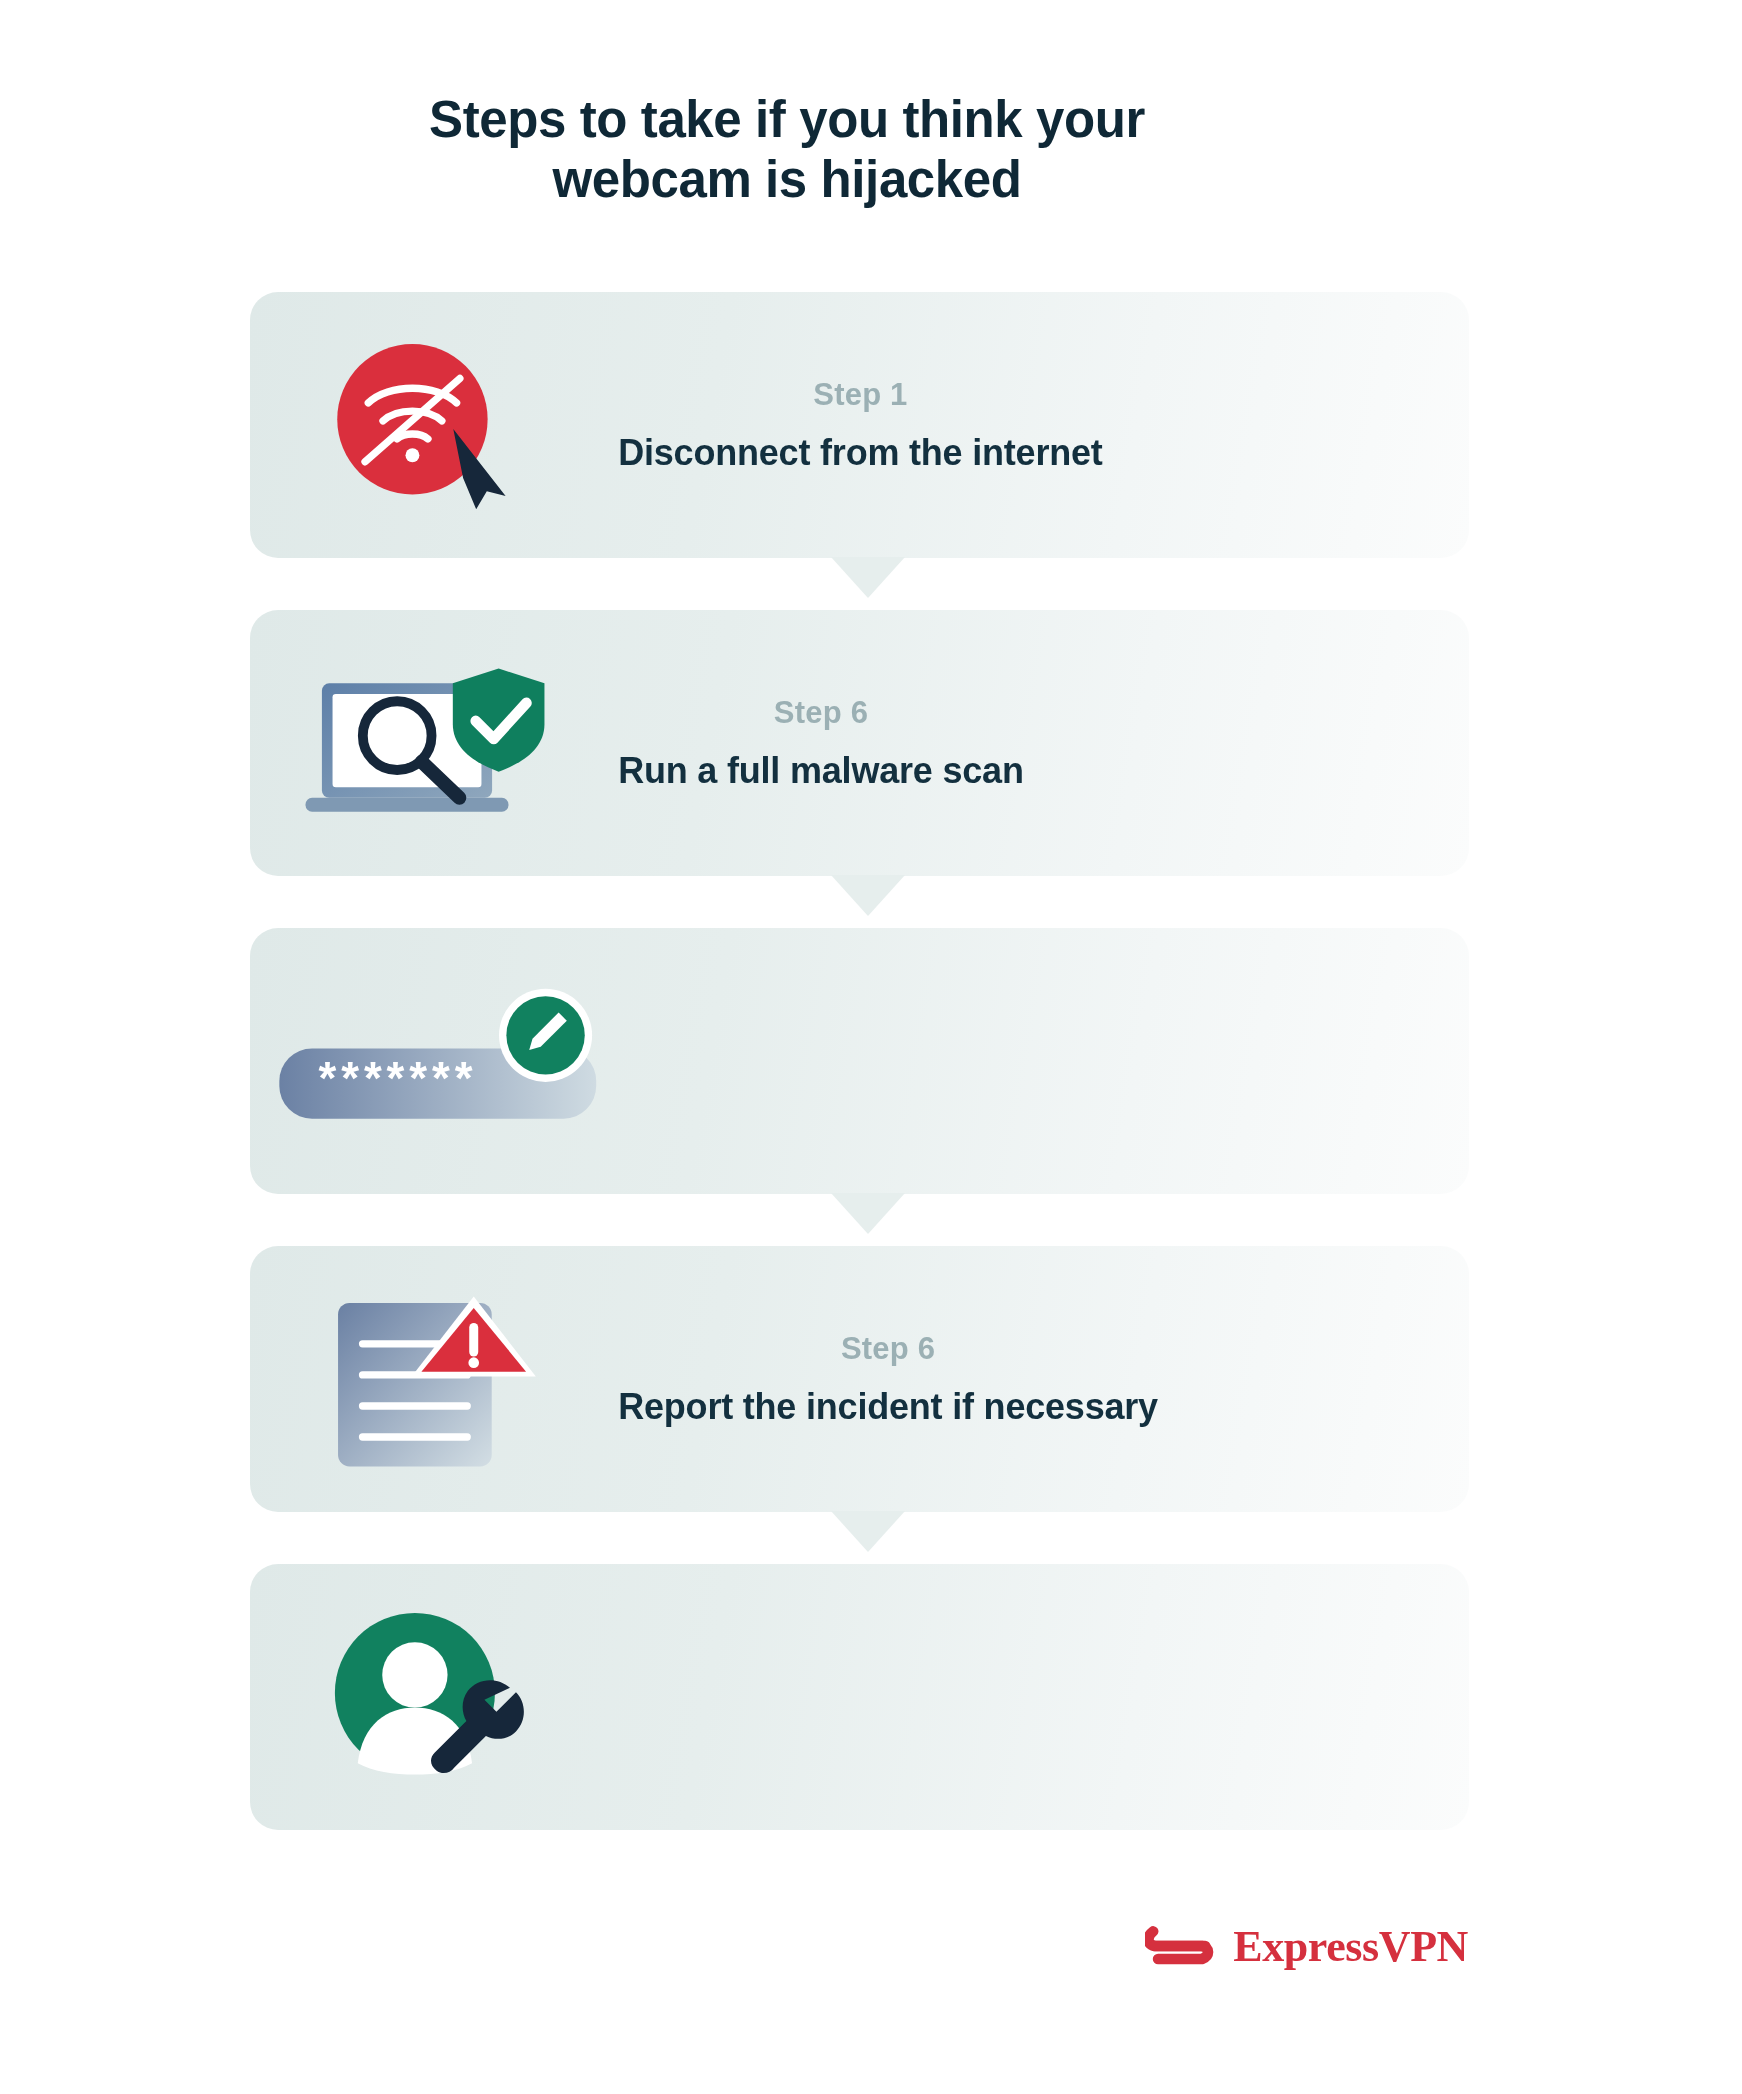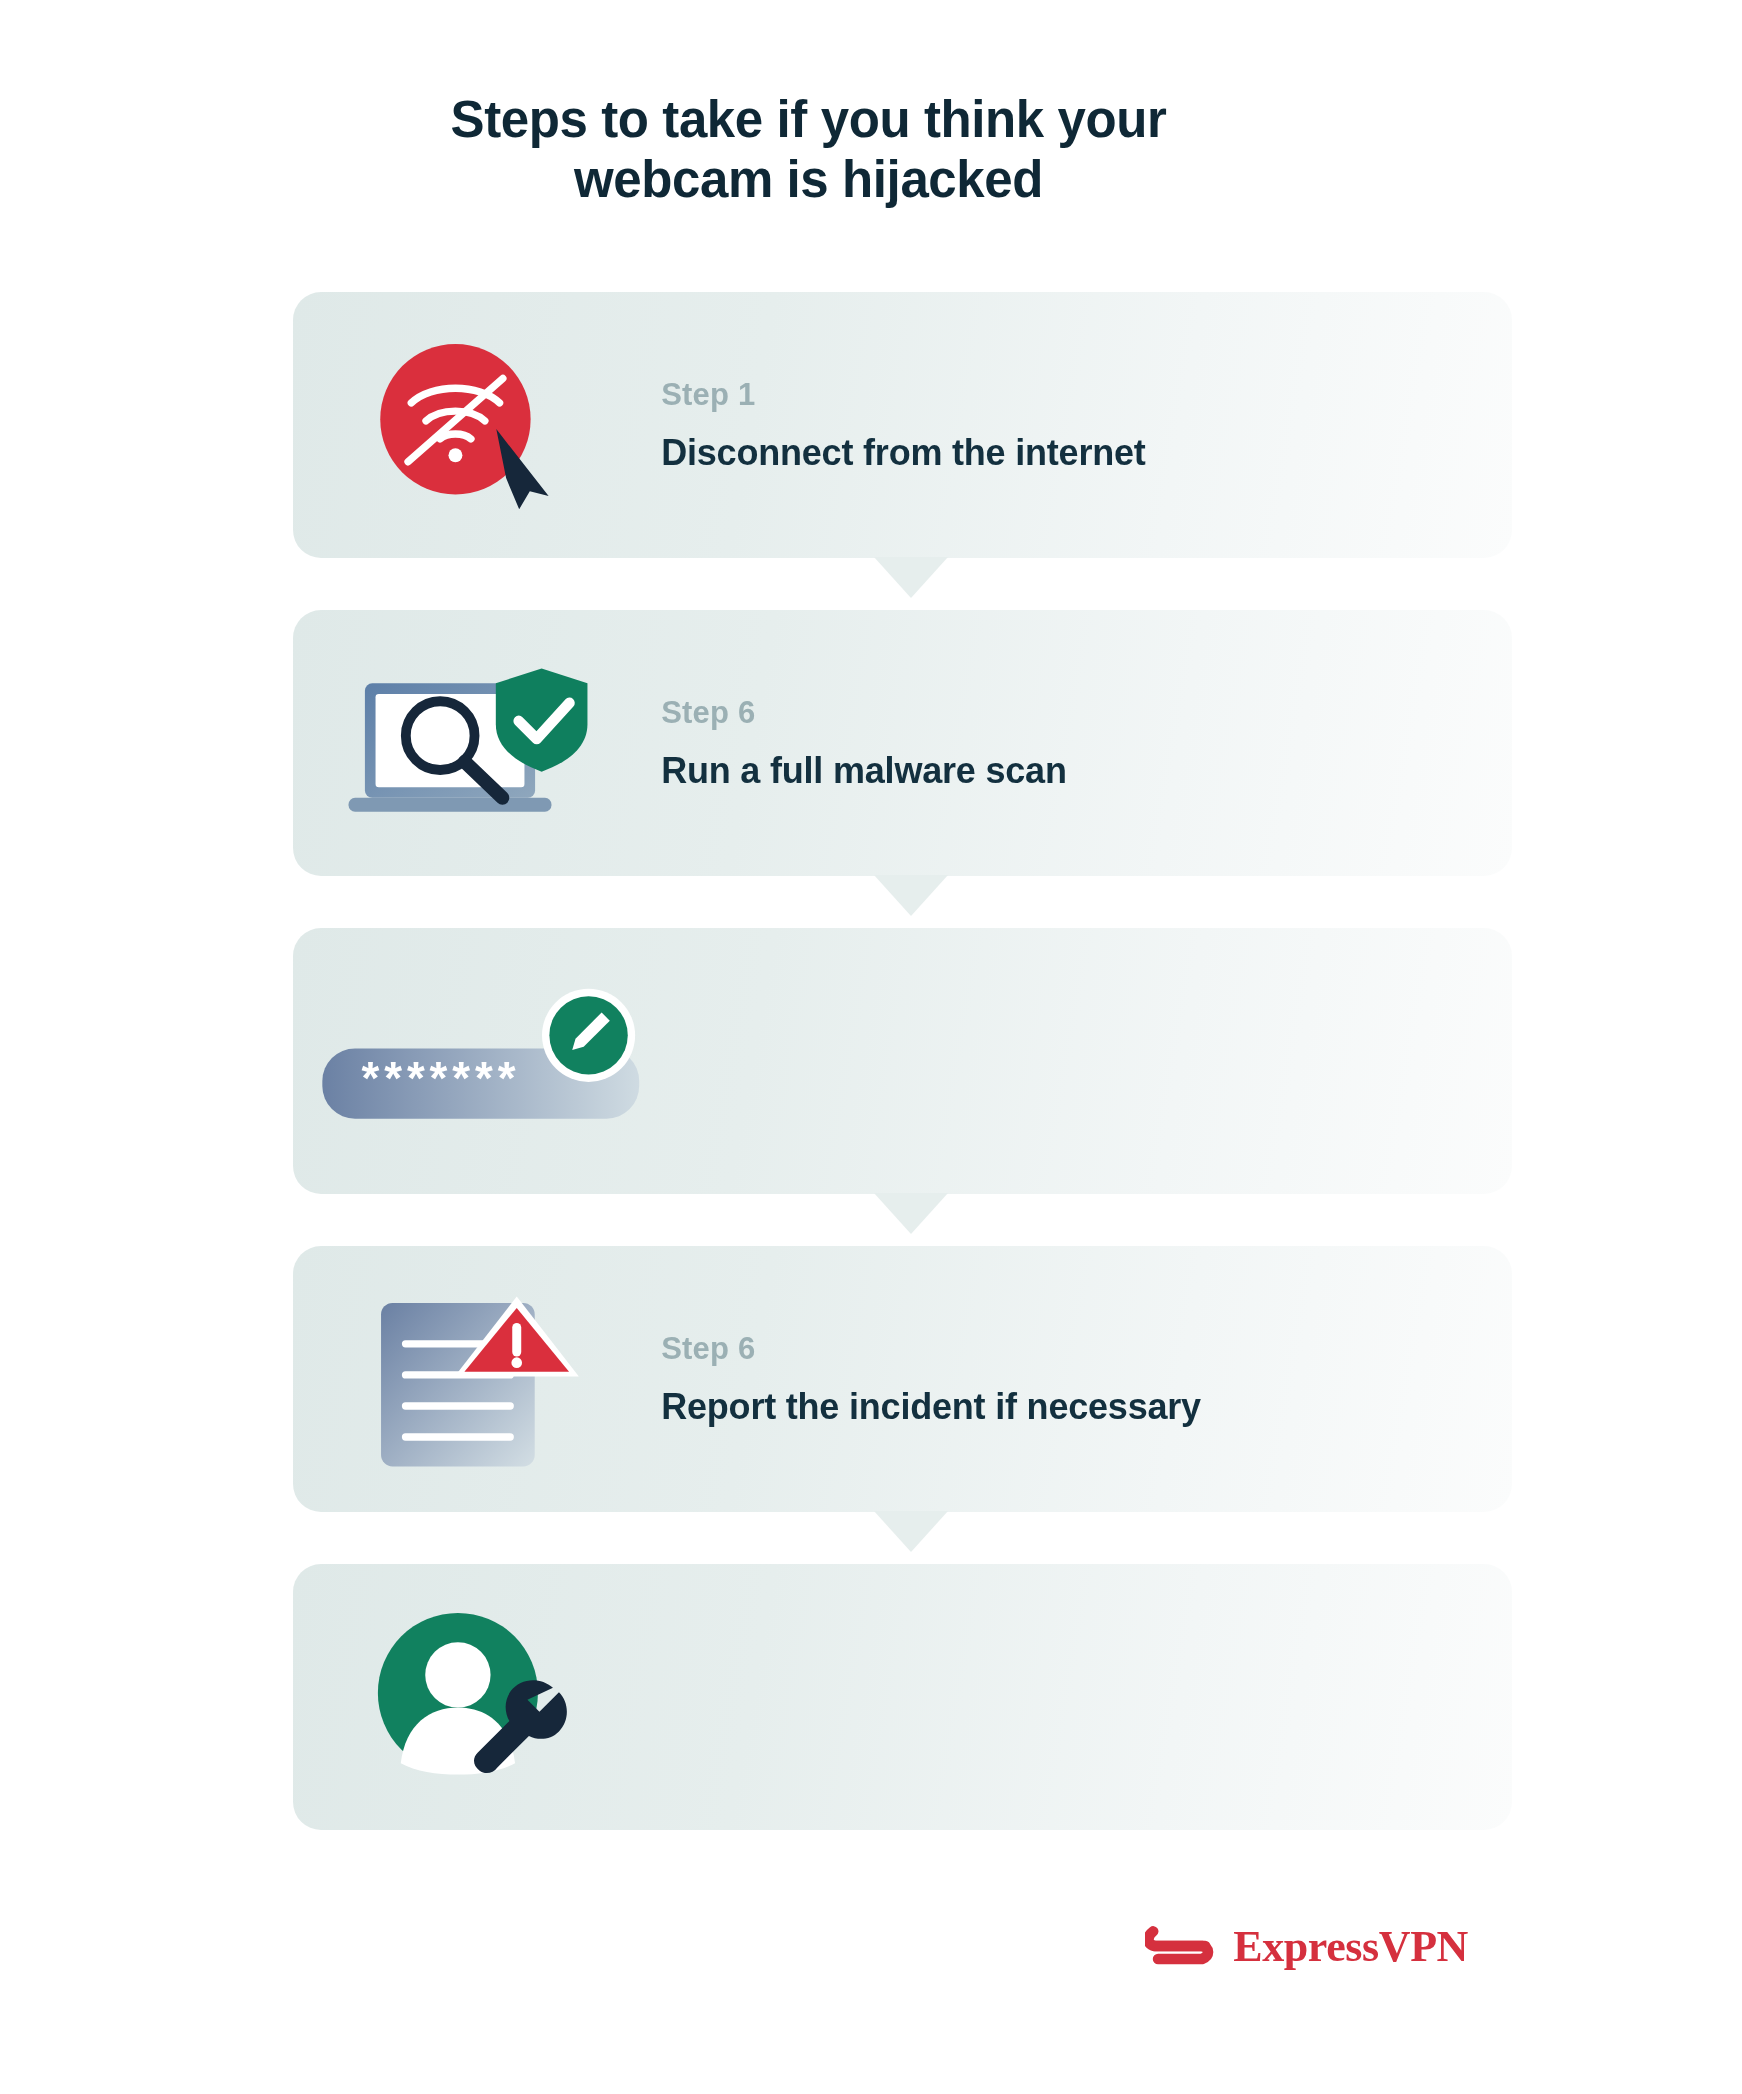--- a/index.html
+++ b/index.html
@@ -14,21 +14,20 @@
     color: #102633;
     overflow: hidden;
     position: relative;
   }
 
   .page {
     width: 1574px;
     height: 2095px;
     position: relative;
     box-sizing: border-box;
-    padding-left: 43px;
   }
 
   
   .title {
     text-align: center;
     font-size: 51px;
     font-weight: 700;
     line-height: 1.18;
     color: #0f2836;
     padding-top: 90px;
@@ -77,20 +76,21 @@
     min-width: 360px;
     display: flex;
     align-items: center;
     justify-content: center;
     padding-left: 8.2px;
     box-sizing: border-box;
   }
 
   .text-col {
     padding-left: 8.2px;
+    text-align: center;
   }
 
   .step-label {
     font-size: 31px;
     font-weight: 700;
     color: #9bb0b4;
     margin-bottom: 19.6px;
     letter-spacing: 0.2px;
   }
   .step-text {

